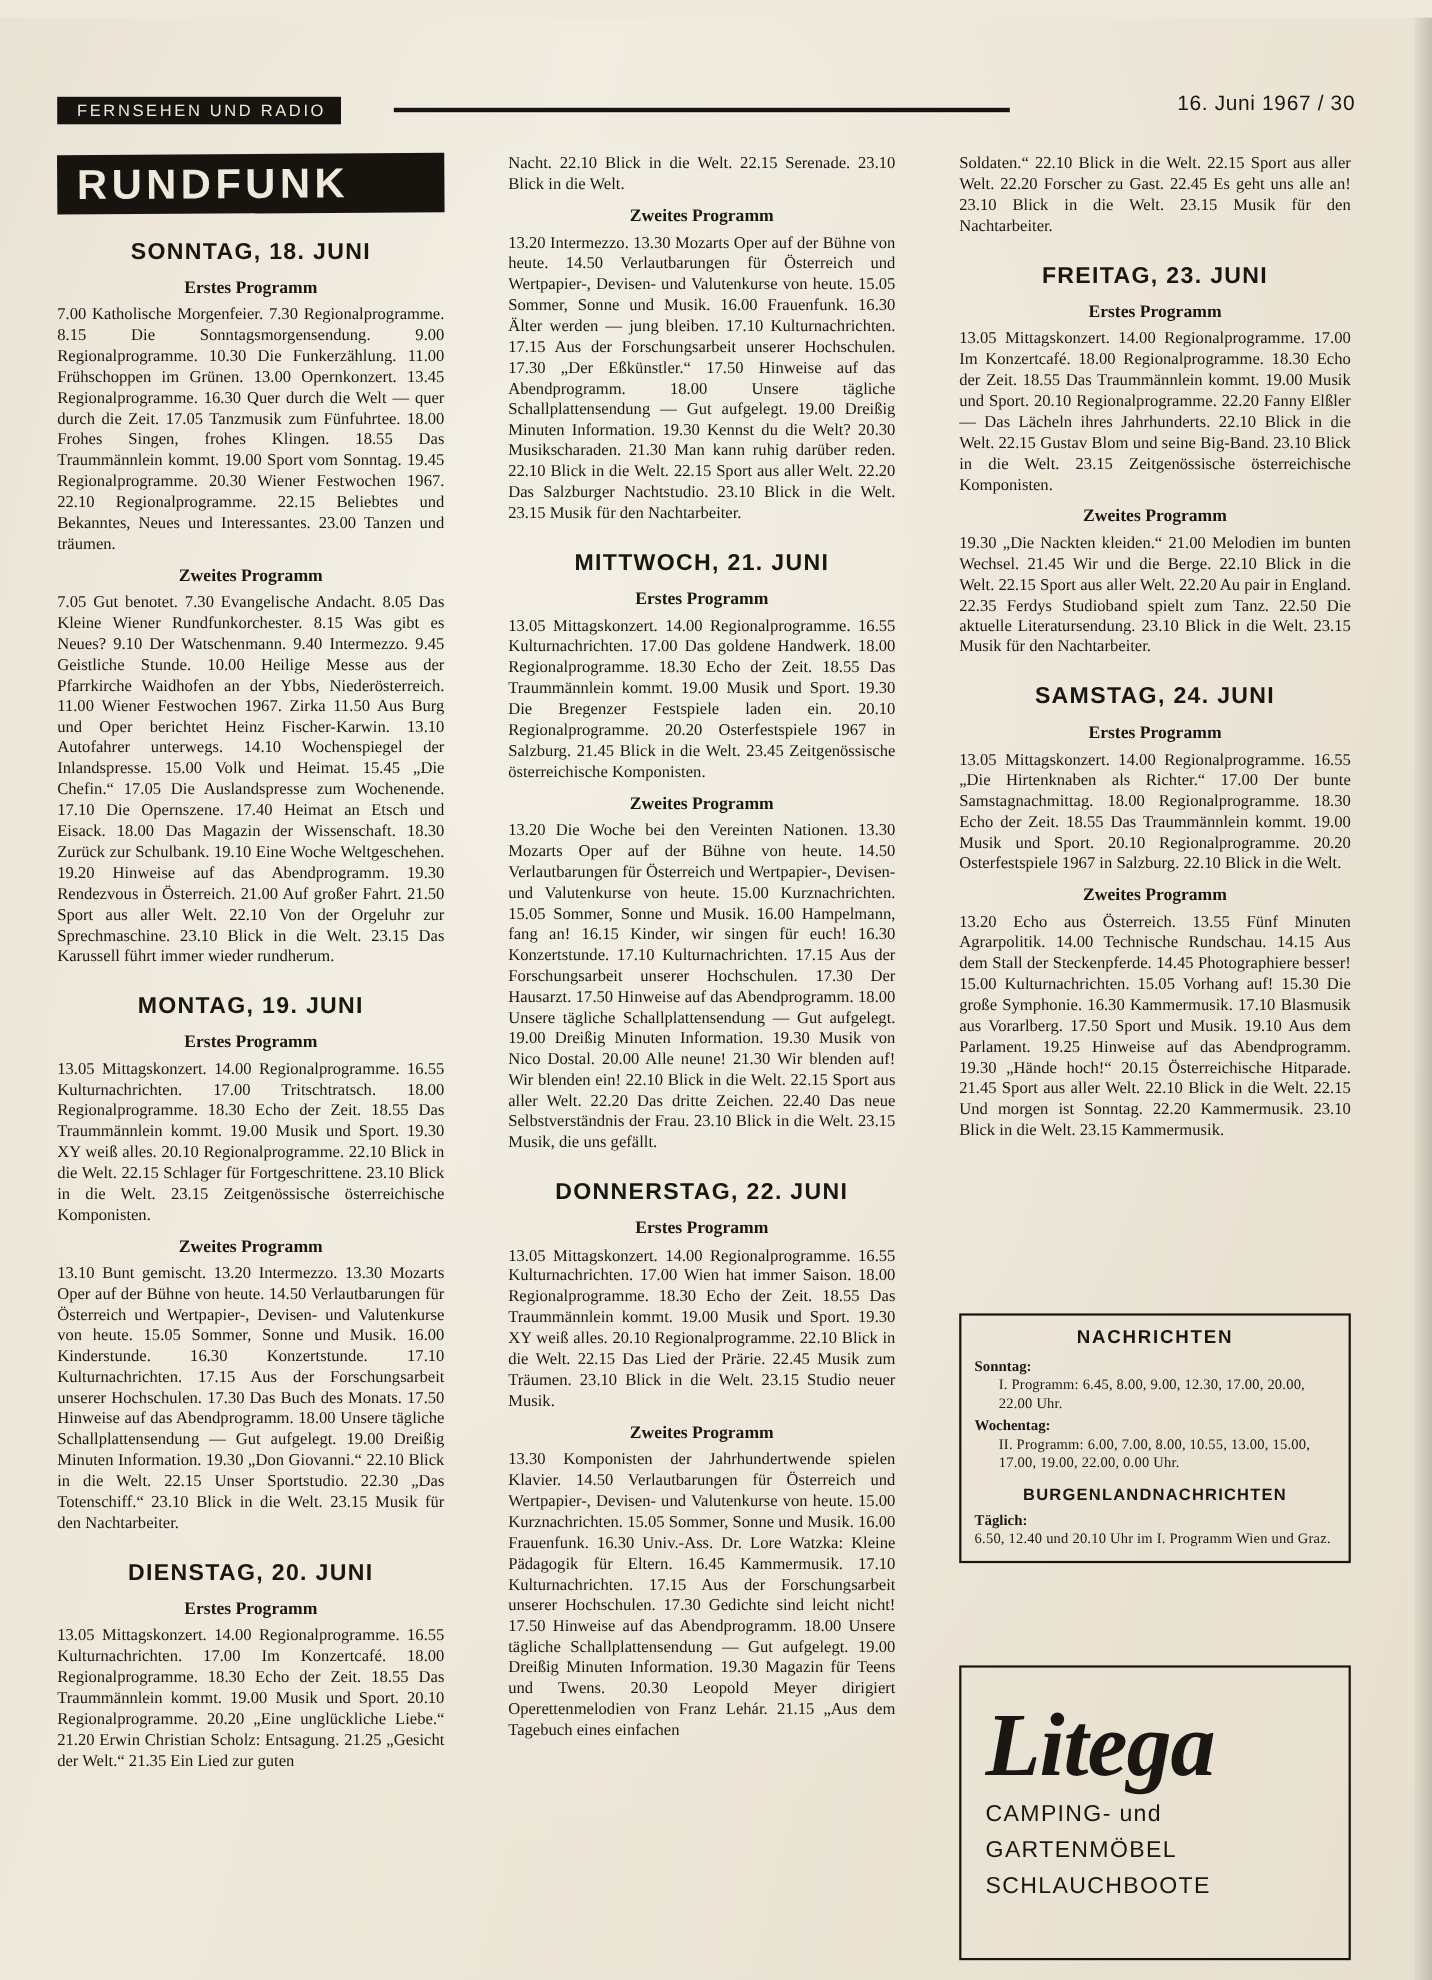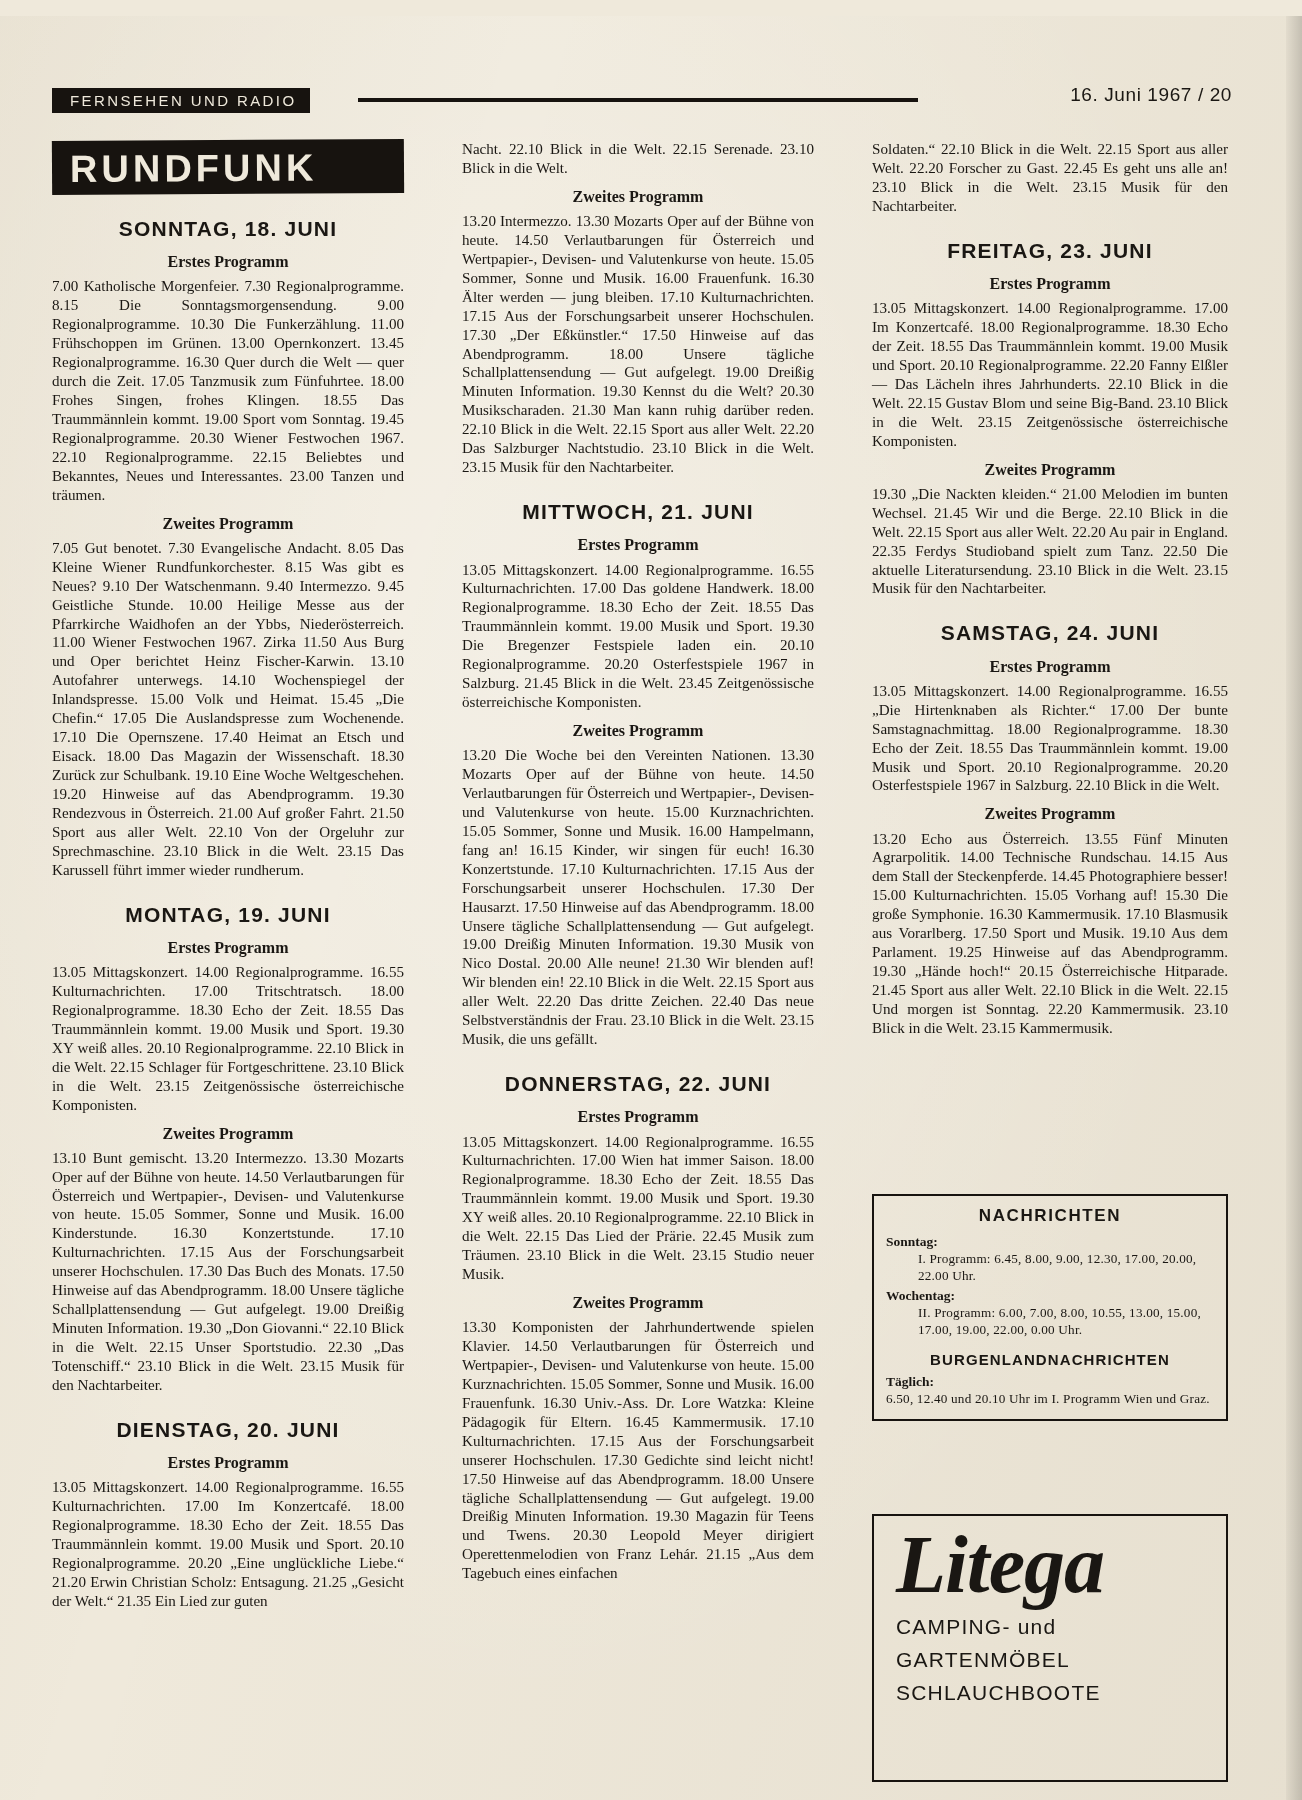--- a/index.html
+++ b/index.html
@@ -153,21 +153,21 @@
   }
   .news-sub {
     font-family: "Liberation Serif", serif;
     font-size: 13.5px;
     font-weight: bold;
     margin-top: 4px;
   }
   .news-line {
     font-size: 13.2px;
     line-height: 1.3;
-    margin-left: 32px;
+    margin-left: 22px;
     letter-spacing: 0.2px;
   }
   .news-line.noindent { margin-left: 0; }
   .news-title2 {
     font-family: "Liberation Sans", sans-serif;
     font-size: 15px;
     font-weight: bold;
     letter-spacing: 1.1px;
     text-align: center;
     margin: 12px 0 6px 0;
@@ -175,21 +175,21 @@
 
   
   .ad-box {
     position: absolute;
     left: 872px;
     top: 1498px;
     width: 356px;
     height: 268px;
     box-sizing: border-box;
     border: 2px solid #17130f;
-    padding: 6px 16px;
+    padding: 28px 16px;
     overflow: hidden;
   }
   .ad-logo {
     font-family: "Liberation Serif", serif;
     font-style: italic;
     font-weight: bold;
     font-size: 82px;
     line-height: 1;
     letter-spacing: -1px;
     margin: 2px 0 4px 6px;
@@ -202,21 +202,21 @@
   }
 </style>
 </head>
 <body>
 
 <div class="page">
 
   <div class="masthead">
     <div class="mast-label">FERNSEHEN UND RADIO</div>
     <div class="mast-rule"></div>
-    <div class="mast-date">16. Juni 1967  /  20</div>
+    <div class="mast-date">16. Juni 1967  /  30</div>
   </div>
 
   <div class="rundfunk-box">
     <span>RUNDFUNK</span>
   </div>
 
   <div class="col" id="col1">
     <h2 class="day first">SONNTAG, 18. JUNI</h2>
     <h3 class="prog">Erstes Programm</h3>
     <p class="body">7.00 Katholische Morgenfeier. 7.30 Regionalprogramme. 8.15 Die Sonntagsmorgensendung. 9.00 Regionalprogramme. 10.30 Die Funkerzählung. 11.00 Frühschoppen im Grünen. 13.00 Opernkonzert. 13.45 Regionalprogramme. 16.30 Quer durch die Welt — quer durch die Zeit. 17.05 Tanzmusik zum Fünfuhrtee. 18.00 Frohes Singen, frohes Klingen. 18.55 Das Traummännlein kommt. 19.00 Sport vom Sonntag. 19.45 Regionalprogramme. 20.30 Wiener Festwochen 1967. 22.10 Regionalprogramme. 22.15 Beliebtes und Bekanntes, Neues und Interessantes. 23.00 Tanzen und träumen.</p>

